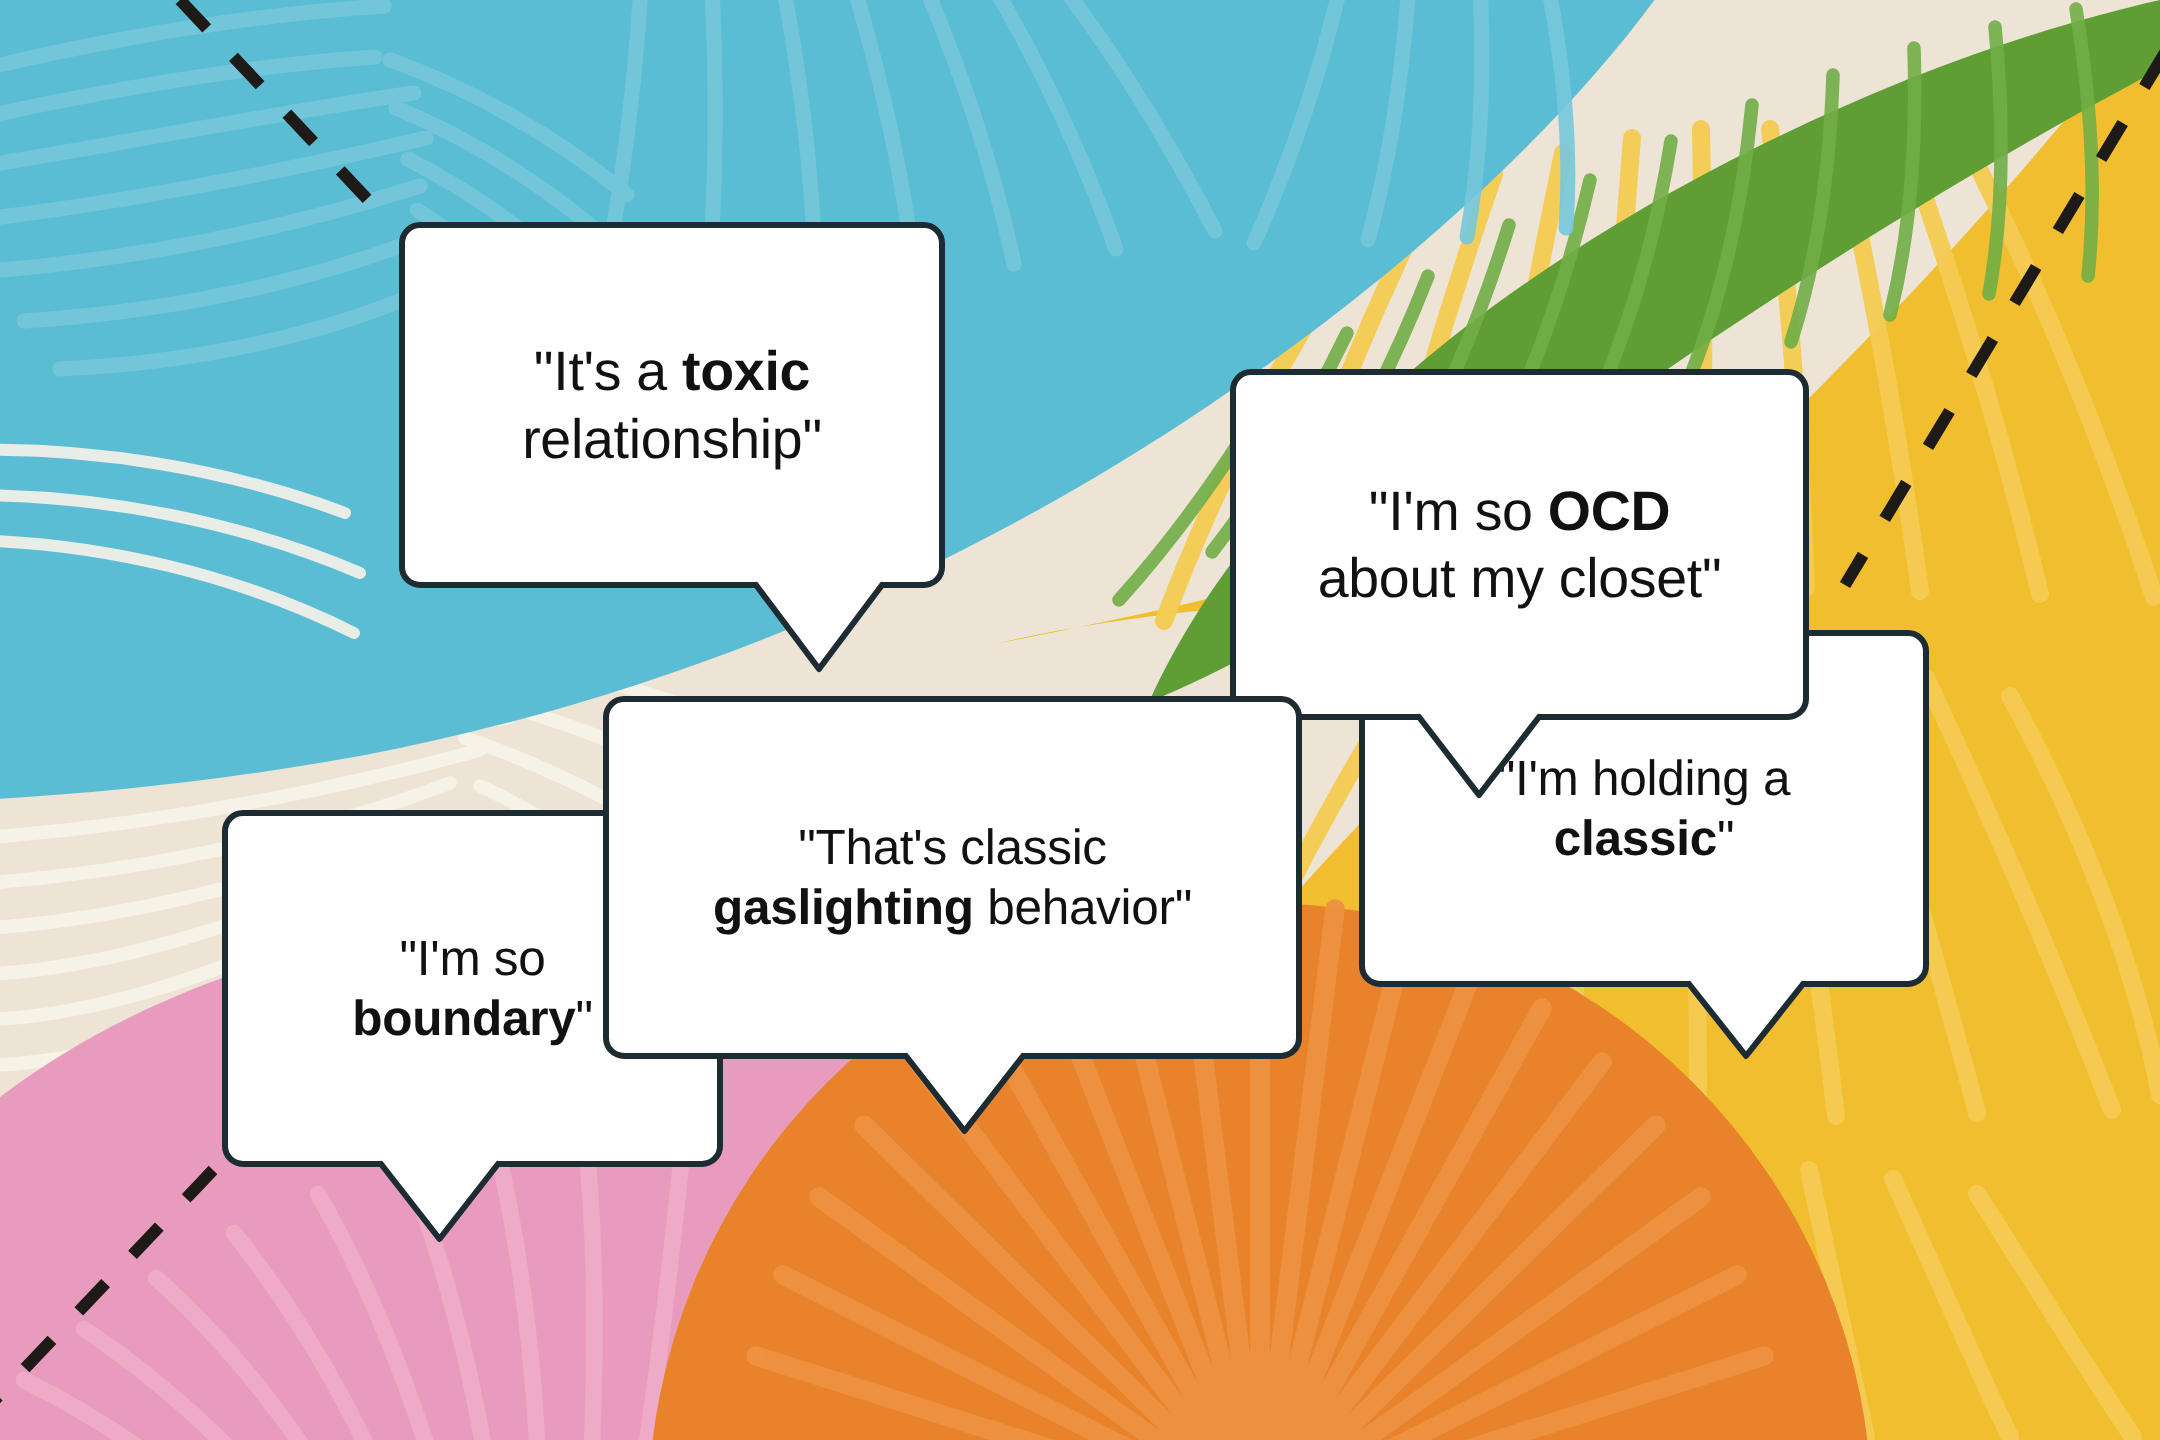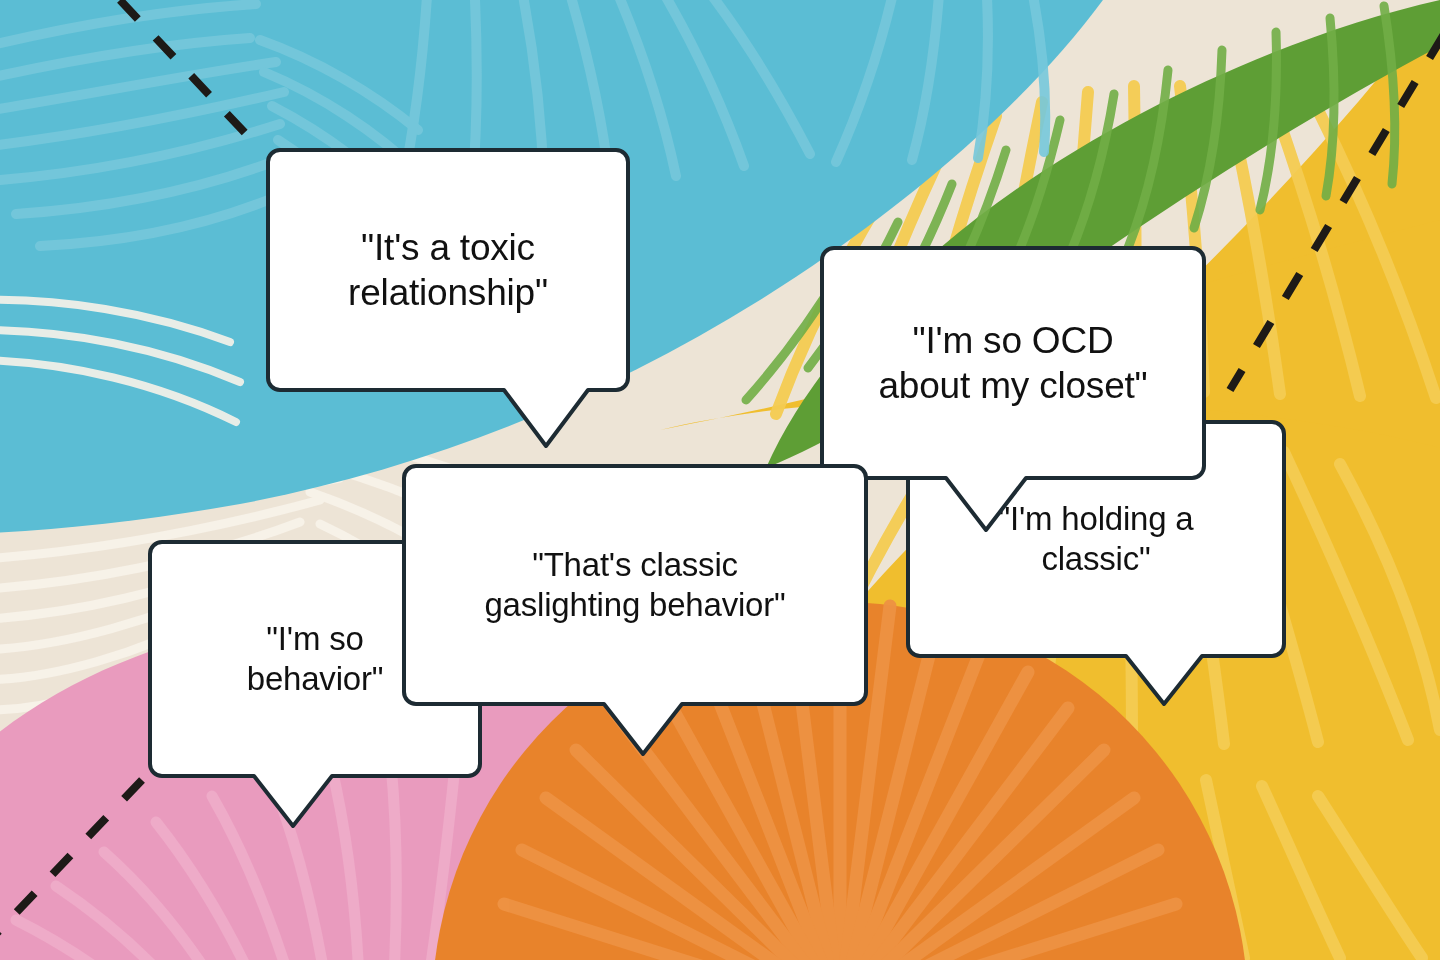--- a/index.html
+++ b/index.html
@@ -38,21 +38,21 @@
   }
   .bubble .txt {
     color: #111111;
     text-align: center;
     line-height: 1.22;
     letter-spacing: -0.2px;
     padding: 0 14px;
     font-weight: 400;
   }
   .bubble .txt b {
-    font-weight: 400;
+    font-weight: 700;
     text-align: right;
   }
   
   .tail {
     position: absolute;
     pointer-events: none;
   }
   .tail svg { display: block; }
 
   
@@ -320,21 +320,21 @@
     <div class="tail" id="tail-gaslight">
       <svg width="92" height="62" viewBox="0 0 92 62" xmlns="http://www.w3.org/2000/svg">
         <path d="M4,2 L4,6 L43,54 L82,6 L82,2 Z" fill="#ffffff"></path>
         <path d="M4,4 L43,54 L82,4" fill="#ffffff" stroke="#1d2b33" stroke-width="4" stroke-linejoin="round" stroke-linecap="round"></path>
       </svg>
     </div>
 
     <div class="bubble" id="bubble-triggered">
       <div class="txt">
         <span>"I'm so</span><br>
-        <span><b>behavior</b><span>"</span></span>
+        <span><b>boundary</b><span>"</span></span>
       </div>
     </div>
     <div class="tail" id="tail-triggered">
       <svg width="92" height="62" viewBox="0 0 92 62" xmlns="http://www.w3.org/2000/svg">
         <path d="M4,2 L4,6 L43,54 L82,6 L82,2 Z" fill="#ffffff"></path>
         <path d="M4,4 L43,54 L82,4" fill="#ffffff" stroke="#1d2b33" stroke-width="4" stroke-linejoin="round" stroke-linecap="round"></path>
       </svg>
     </div>
 
   </div>

